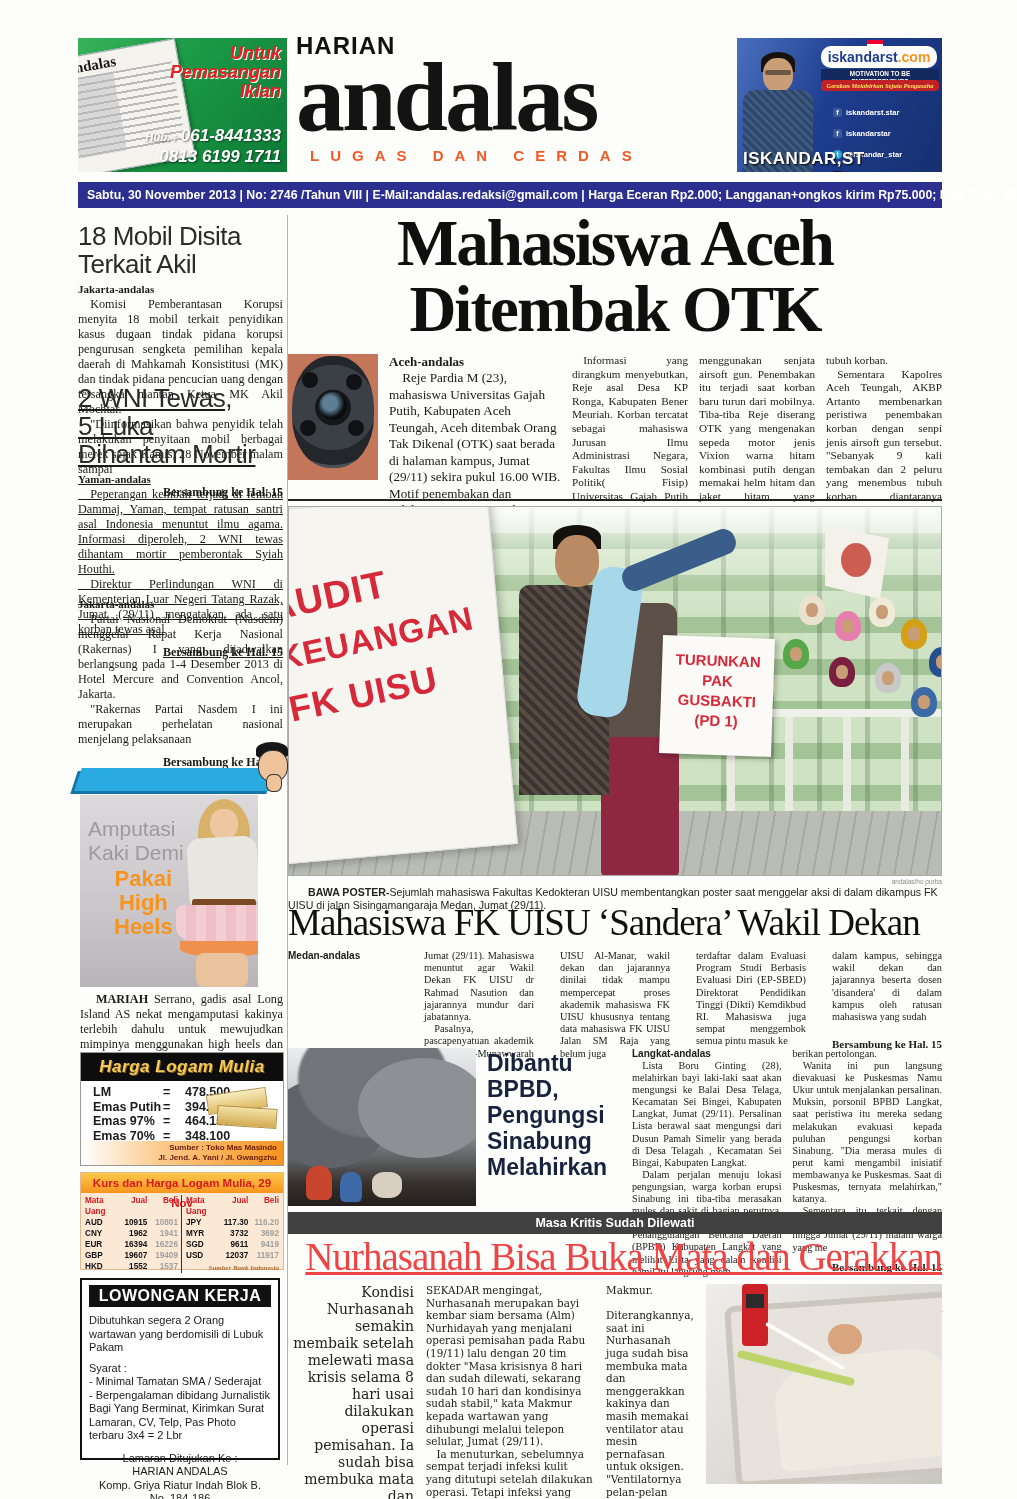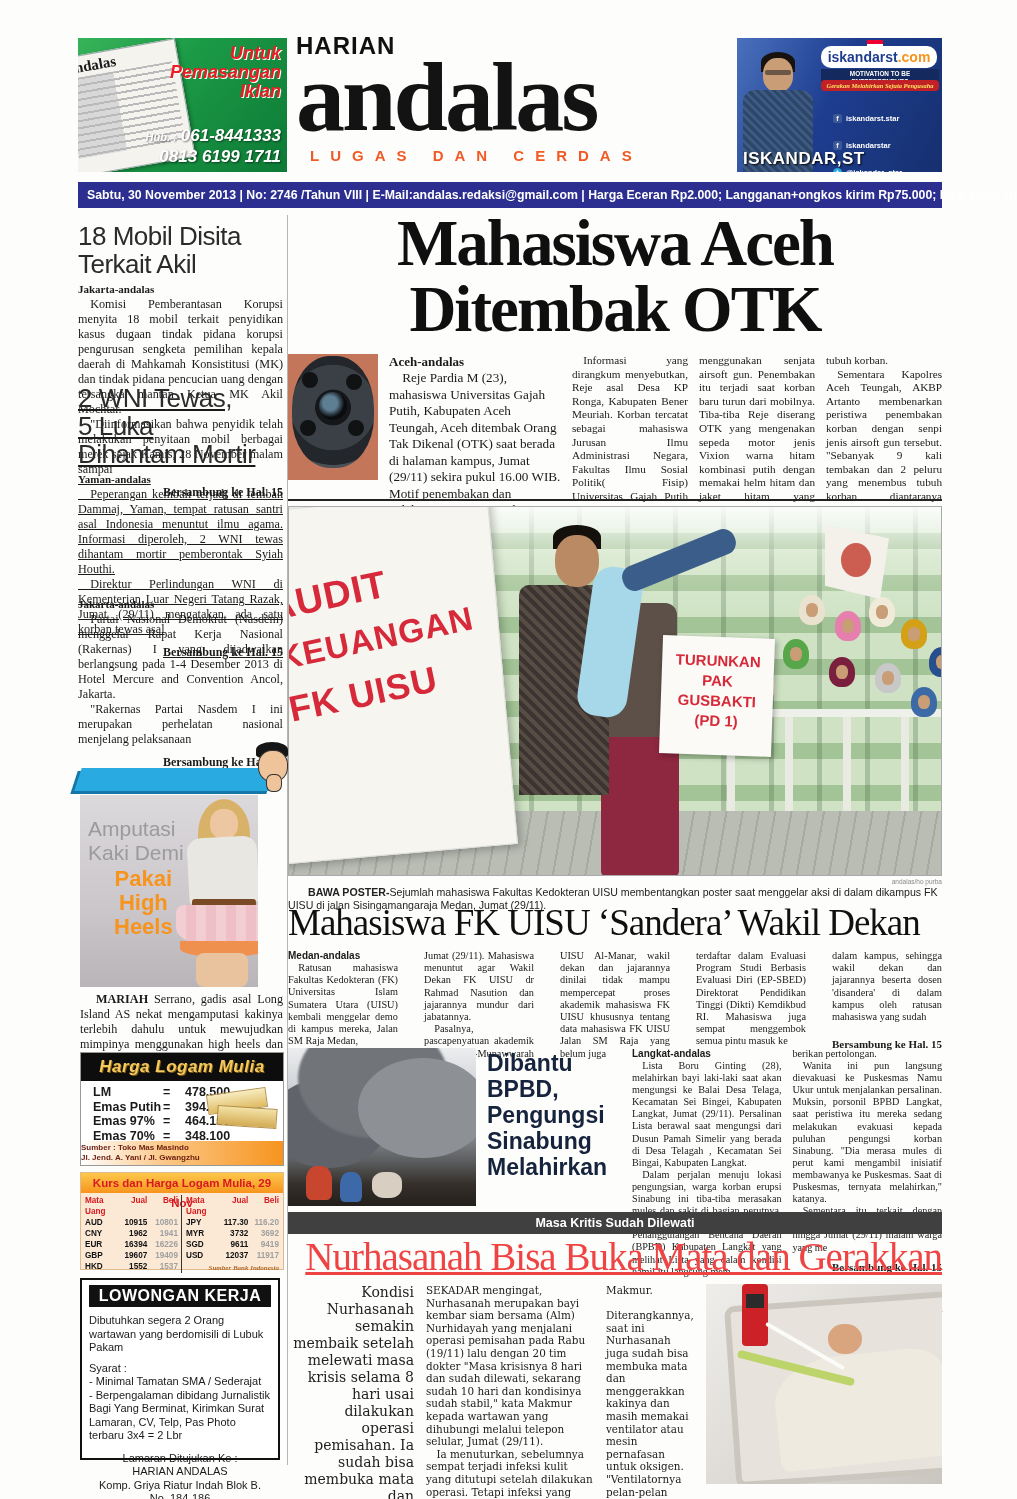--- a/index.html
+++ b/index.html
@@ -40,21 +40,21 @@
     background:repeating-linear-gradient(45deg,#2e4668 0 3px,#3c5a83 3px 6px);}
   .isk-logo{position:absolute;left:84px;top:8px;width:116px;height:22px;background:#fff;border-radius:10px;
     text-align:center;font:800 14px/22px "Liberation Sans",sans-serif;}
   .isk-logo .a{color:#1e3d8f;} .isk-logo .b{color:#f7941d;}
   .isk-flag{position:absolute;left:130px;top:2px;width:16px;height:8px;background:linear-gradient(180deg,#e03 0 50%,#fff 50%);}
   .isk-sub{position:absolute;left:84px;top:31px;width:118px;text-align:center;
     font:700 6.4px/8px "Liberation Sans",sans-serif;color:#fff;background:#142a5e;padding:1px 0;}
   .isk-script{position:absolute;left:84px;top:42px;width:118px;text-align:center;
     font:italic 700 6.5px/9px "Liberation Serif",serif;color:#ffe45e;background:#c22027;border-radius:4px;padding:1px 0;}
   .socs{position:absolute;left:96px;top:58px;width:108px;}
-  .soc{display:flex;align-items:center;margin:18px 0;font:700 7.5px/9px "Liberation Sans",sans-serif;color:#fff;}
+  .soc{display:flex;align-items:center;margin:12px 0;font:700 7.5px/9px "Liberation Sans",sans-serif;color:#fff;}
   .sic{display:inline-block;width:9px;height:9px;margin-right:4px;border-radius:2px;text-align:center;
     font:700 7px/9px "Liberation Sans",sans-serif;color:#fff;background:#3b5998;flex:0 0 9px;}
   .sic.tw{background:#29abe2;border-radius:50%;}
   .sic.bb{background:#111;}
   .sic.ml{background:#888;}
   .sic.ph{background:#2a9d3c;border-radius:50%;}
   .isk-name{position:absolute;left:6px;bottom:4px;font:800 17px/18px "Liberation Sans",sans-serif;color:#fff;
     text-shadow:1px 1px 2px #000;letter-spacing:.5px;}
 
   .datebar{left:78px;top:182px;width:864px;height:26px;background:#2c2f8f;color:#fff;
@@ -96,21 +96,21 @@
     font:italic 800 17px/28px "Liberation Sans",sans-serif;letter-spacing:.5px;
     text-shadow:1px 1px 0 #7a5a14;}
   .logam-rows{padding:4px 0 0 12px;font:700 12.5px/14.5px "Liberation Sans",sans-serif;}
   .lrow{display:flex;}
   .lrow .ll{width:70px;} .lrow .le{width:22px;} .lrow .lv{width:60px;}
   .bars{position:absolute;right:6px;top:34px;width:70px;height:44px;}
   .bar1{position:absolute;left:0;top:4px;width:58px;height:18px;background:linear-gradient(180deg,#f7ecc0,#dfba62);border:1px solid #b4914a;transform:rotate(-8deg);}
   .bar2{position:absolute;left:10px;top:20px;width:58px;height:18px;background:linear-gradient(180deg,#f3e2a8,#d3ab52);border:1px solid #b4914a;transform:rotate(4deg);}
   .logam-src{position:absolute;left:0;bottom:0;width:100%;height:24px;
     background:linear-gradient(90deg,#ffffff 0%,#fbc98a 40%,#f7941e 100%);
-    font:700 8px/10px "Liberation Sans",sans-serif;color:#6b1d10;text-align:left;padding:2px 6px 10px 0;box-sizing:border-box;}
+    font:700 8px/10px "Liberation Sans",sans-serif;color:#6b1d10;text-align:right;padding:2px 6px 10px 0;box-sizing:border-box;}
 
   .kurs{left:80px;top:1172px;width:202px;height:96px;background:#fbe9d6;border:1px solid #e0b98e;}
   .kurs-head{height:20px;background:linear-gradient(180deg,#fdc84b,#f7941e);
     font:800 11.5px/20px "Liberation Sans",sans-serif;color:#d71920;text-align:center;}
   .kurs-tbl{display:flex;padding:2px 4px;font:700 8.2px/11px "Liberation Sans",sans-serif;}
   .kgrp{width:50%;} .kgrp.kl{border-right:1px solid #333;padding-right:3px;} .kgrp.kr{padding-left:4px;}
   .krow{display:flex;} 
   .krow .kc{width:34%;color:#111;} .krow .kj{width:33%;text-align:right;color:#111;} .krow .kb{width:33%;text-align:right;color:#a0a0a0;}
   .khead .kc,.khead .kj,.khead .kb{color:#d71920;}
   .ksrc{font:italic 700 7px/10px "Liberation Serif",serif;color:#b06a2a;text-align:right;margin-top:2px;}
@@ -518,21 +518,20 @@
     </div>
   </div>
 
   <div class="abs pcredit">andalas/ho purba</div>
   <div class="abs pcaption"><span class="cb">BAWA POSTER-</span><span class="cr">Sejumlah mahasiswa Fakultas Kedokteran UISU membentangkan poster saat menggelar aksi di dalam dikampus FK UISU di jalan Sisingamangaraja Medan, Jumat (29/11).</span></div>
 
   <div class="abs headline2">Mahasiswa FK UISU ‘Sandera’ Wakil Dekan</div>
   <div class="abs uisu-row">
     <div class="ucol">
       <div class="dl3">Medan-andalas</div>
-      <span class="pre"> Ratusan mahasiswa Fakultas Kedokteran (FK) Universitas Islam Sumatera Utara (UISU) kembali menggelar demo di kampus mereka, Jalan SM Raja Medan,</span>
     </div>
     <div class="ucol pre">Jumat (29/11). Mahasiswa menuntut agar Wakil Dekan FK UISU dr Rahmad Nasution dan jajarannya mundur dari jabatannya.
  Pasalnya, pascapenyatuan akademik UISU Al-Munawwarah dan</div>
     <div class="ucol pre">UISU Al-Manar, wakil dekan dan jajarannya dinilai tidak mampu mempercepat proses akademik mahasiswa FK UISU khususnya tentang data mahasiswa FK UISU Jalan SM Raja yang belum juga</div>
     <div class="ucol pre">terdaftar dalam Evaluasi Program Studi Berbasis Evaluasi Diri (EP-SBED) Direktorat Pendidikan Tinggi (Dikti) Kemdikbud RI. Mahasiswa juga sempat menggembok semua pintu masuk ke</div>
     <div class="ucol">
       <span class="pre">dalam kampus, sehingga wakil dekan dan jajarannya beserta dosen 'disandera' di dalam kampus oleh ratusan mahasiswa yang sudah</span>
       <div class="more">Bersambung ke Hal. 15</div>
     </div>
   </div>

